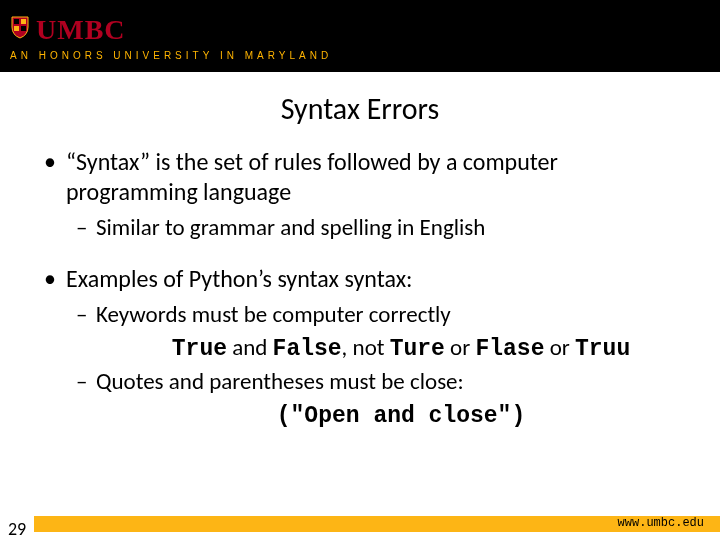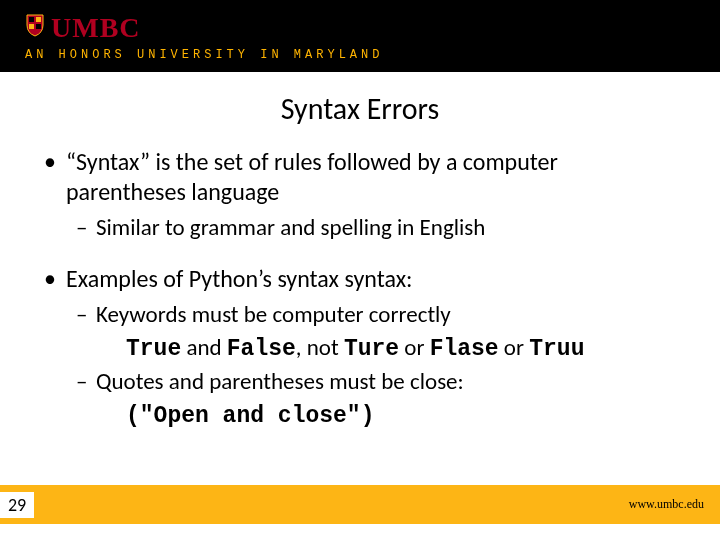--- a/index.html
+++ b/index.html
@@ -1,37 +1,37 @@
 <!DOCTYPE html>
 <html><head>
 <meta charset="utf-8">
 <style>
   * { margin: 0; padding: 0; box-sizing: border-box; }
   html, body { width: 720px; height: 540px; font-family: Calibri, "Segoe UI", Arial, sans-serif; color: #000; background: #fff; overflow: hidden; }
   .slide { width: 720px; height: 540px; position: relative; display: flex; flex-direction: column; }
-  .top-bar { background: #000; height: 72px; width: 100%; padding: 8px 14px 6px 25px; display: flex; flex-direction: column; justify-content: center; }
+  .top-bar { background: #000; height: 72px; width: 100%; padding: 8px 14px 6px 10px; display: flex; flex-direction: column; justify-content: center; }
   .logo-row { display: flex; align-items: baseline; gap: 2px; }
   .logo-shield { display:inline-block; vertical-align: baseline; margin-right: 4px;}
   .logo-text { font-family: Georgia, "Times New Roman", serif; font-weight: 700; font-size: 28px; color: #b00020; letter-spacing: 1px; }
-  .tagline { color: #ffb400; font-size: 12px; letter-spacing: 4px; margin-top: 4px; font-family: Liberation Mono, monospace; }
+  .tagline { color: #ffb400; font-size: 10px; letter-spacing: 4px; margin-top: 4px; font-family: Liberation Sans, sans-serif; }
   .title { text-align: center; font-size: 30px; font-weight: 400; margin-top: 18px; margin-bottom: 20px; }
   .content { flex: 1; padding: 0 44px 0 44px; font-size: 24px; line-height: 1.25; }
   .b1 { display: flex; margin-bottom: 6px; }
   .b1 .dot { width: 22px; flex-shrink:0; }
   .b1 .txt { flex: 1; }
   .b2 { display: flex; margin-left: 32px; margin-top: 4px; margin-bottom: 4px; font-size: 23px;}
   .b2 .dash { width: 20px; flex-shrink:0; }
   .b2 .txt { flex: 1; }
-  .b3 { margin-left: 82px; font-size: 23px; margin-top:2px; margin-bottom:2px;}
+  .b3 { margin-left: 82px; font-size: 23px; margin-top:2px; margin-bottom:2px;text-align:center;}
   .mono { font-family: "Courier New", Courier, monospace; font-weight: 700; }
   .gap { height: 18px; }
-  .footer { position: absolute; bottom: 16px; left: 0; width: 100%; height: 39px; background: #fdb515; display: flex; align-items: center; }
+  .footer { position: absolute; bottom: 8px; left: 0; width: 100%; height: 16px; background: #fdb515; display: flex; }
   .page-num { background: #fff; height: 26px; min-width:34px; padding: 0 6px; display: flex; align-items: center; justify-content: center; font-size: 18px; font-weight: 400; }
   .footer-spacer { flex: 1; }
-  .footer-url { font-size: 12px; padding-right: 16px; font-family: Liberation Serif, serif; color:#000; }
+  .footer-url { font-size: 12px; padding-right: 16px; font-family: Liberation Mono, monospace; color:#000; }
 </style>
 </head>
 <body>
 
 <div class="slide">
 
   <div class="top-bar">
     <div class="logo-row">
       <span class="logo-shield">
         <svg width="20" height="24" viewBox="0 0 20 24">
@@ -47,21 +47,21 @@
     </div>
     <div class="tagline">AN HONORS UNIVERSITY IN MARYLAND</div>
   </div>
 
   <div class="title">Syntax Errors</div>
 
   <div class="content">
 
     <div class="b1">
       <div class="dot">•</div>
-      <div class="txt">“Syntax” is the set of rules followed by a computer parentheses language</div>
+      <div class="txt">“Syntax” is the set of rules followed by a computer programming language</div>
     </div>
     <div class="b2">
       <div class="dash">–</div>
       <div class="txt">Similar to grammar and spelling in English</div>
     </div>
 
     <div class="gap"></div>
 
     <div class="b1">
       <div class="dot">•</div>

